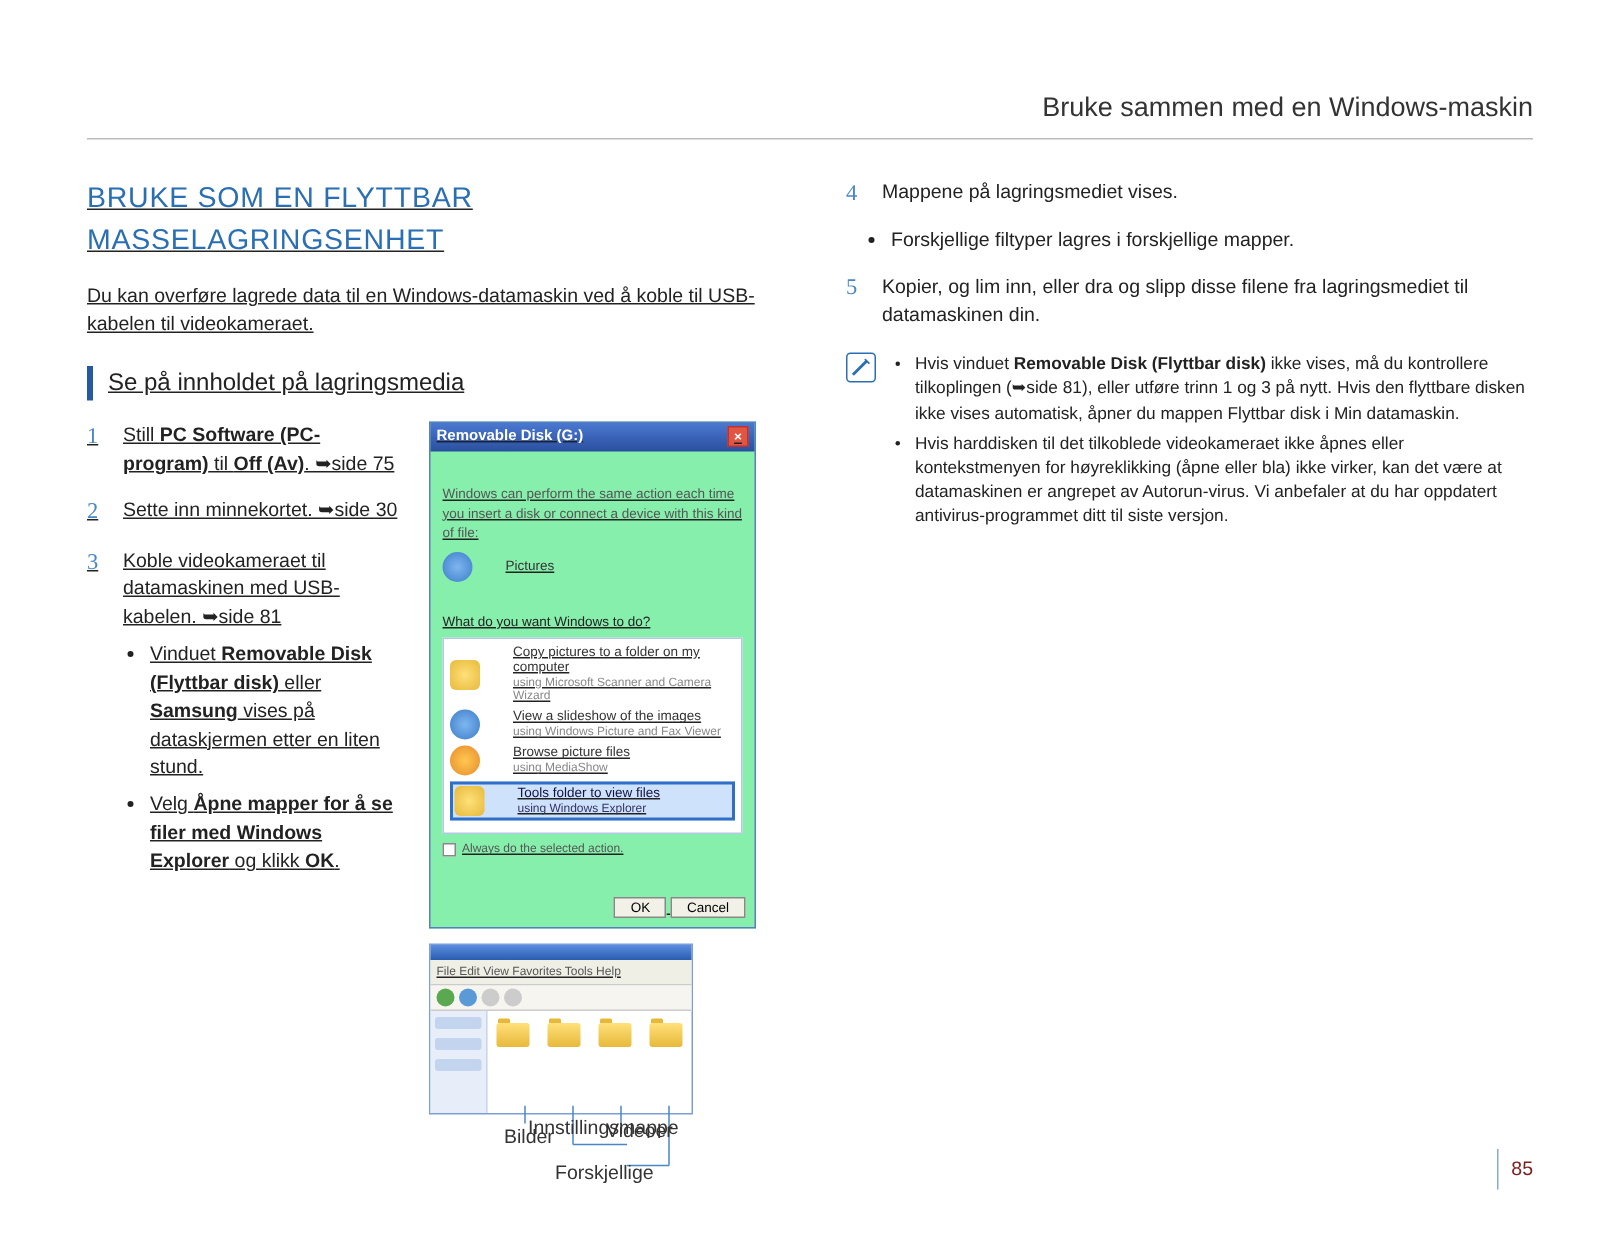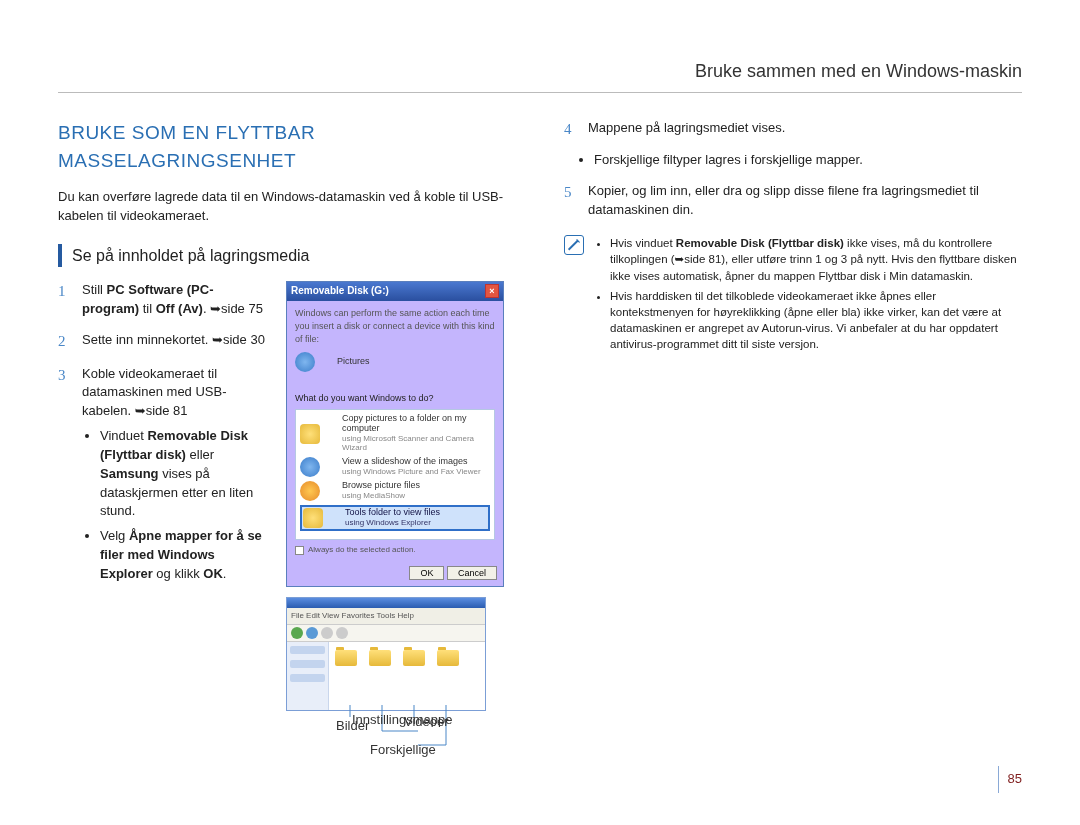--- a/index.html
+++ b/index.html
@@ -22,21 +22,21 @@
     color: #333;
     padding-bottom: 8px;
     border-bottom: 1px solid #bbb;
     margin-bottom: 26px;
     font-weight: 400;
   }
   .columns {
     display: flex;
     gap: 36px;
   }
-  .col-left  { flex: 0 0 470px; }
+  .col-left  { flex: 0 0 470px; text-decoration: underline; }
   .col-right { flex: 1 1 auto; }
 
   .h1blue {
     color: #2a6fb3;
     font-size: 19px;
     font-weight: 400;
     letter-spacing: .5px;
     margin-bottom: 14px;
     text-transform: uppercase;
   }
@@ -91,21 +91,21 @@
     flex: 0 0 20px;
   }
   .note-icon svg { width: 14px; height: 14px; }
   .note ul { list-style: disc; padding-left: 16px; font-size: 11.5px; line-height: 1.4; }
   .note li { margin-bottom: 4px; }
 
   
   .dlg {
     width: 218px;
     border: 1px solid #5a7fbd;
-    background: #c4b5fd;
+    background: #86efac;
     font-size: 9px;
     margin-bottom: 10px;
   }
   .dlg-title {
     background: linear-gradient(#4a78d0, #2a4f9f);
     color: #fff;
     padding: 2px 4px;
     display: flex;
     justify-content: space-between;
     align-items: center;
@@ -115,21 +115,21 @@
   .dlg-close {
     width: 14px; height: 14px;
     background: #e25540;
     color: #fff;
     text-align: center;
     line-height: 13px;
     font-weight: bold;
     border: 1px solid #b33;
     font-size: 9px;
   }
-  .dlg-body { padding: 6px 8px; }
+  .dlg-body { padding: 22px 8px; }
   .dlg-row { display: flex; gap: 22px; align-items: center; margin-bottom: 4px; }
   .dlg-ic { width: 20px; height: 20px; flex: 0 0 20px; display:flex; align-items:center; justify-content:center; }
   .dlg-ic.yellow { background: radial-gradient(#ffe07a,#e6b93a); border-radius:4px; }
   .dlg-ic.blue { background: radial-gradient(#7fb6ef,#3a7cc9); border-radius:50%; }
   .dlg-ic.round { background: radial-gradient(#ffc851,#e68a2a); border-radius:50%; }
   .dlg-txt { flex:1; line-height:1.1; color:#333; }
   .dlg-txt .g { color:#888; font-size:8px; }
   .dlg-list {
     border: 1px solid #b5c8e3;
     background: #fff;
@@ -140,21 +140,21 @@
     border: 2px solid #2f6fc8;
     background: #cfe2fb;
     padding: 1px;
   }
   .dlg-check { display:flex; gap:4px; align-items:center; font-size:8px; color:#555; margin-top:4px;}
   .dlg-btns { text-align:right; padding:4px 6px 6px; }
   .dlg-btn { border:1px solid #888; background:#f2f1e8; padding:1px 10px; font-size:9px; }
 
   
   .explorer {
-    width: 200px;
+    width: 176px;
     border: 1px solid #7b9ed6;
     background: #fff;
     font-size: 8px;
     margin-top: 2px;
   }
   .exp-title { background: linear-gradient(#5a8de0,#2a5cb0); height:10px; }
   .exp-tool { background: #f0efe6; padding: 2px 4px; color:#555; border-bottom:1px solid #ccc;}
   .exp-nav { display:flex; gap:3px; padding:2px 4px; border-bottom:1px solid #ccc; background:#f6f5ef;}
   .exp-nav span { width:12px; height:12px; border-radius:50%; background:#5aa84f; display:inline-block;}
   .exp-nav span.r { background:#5a9ad6;}

